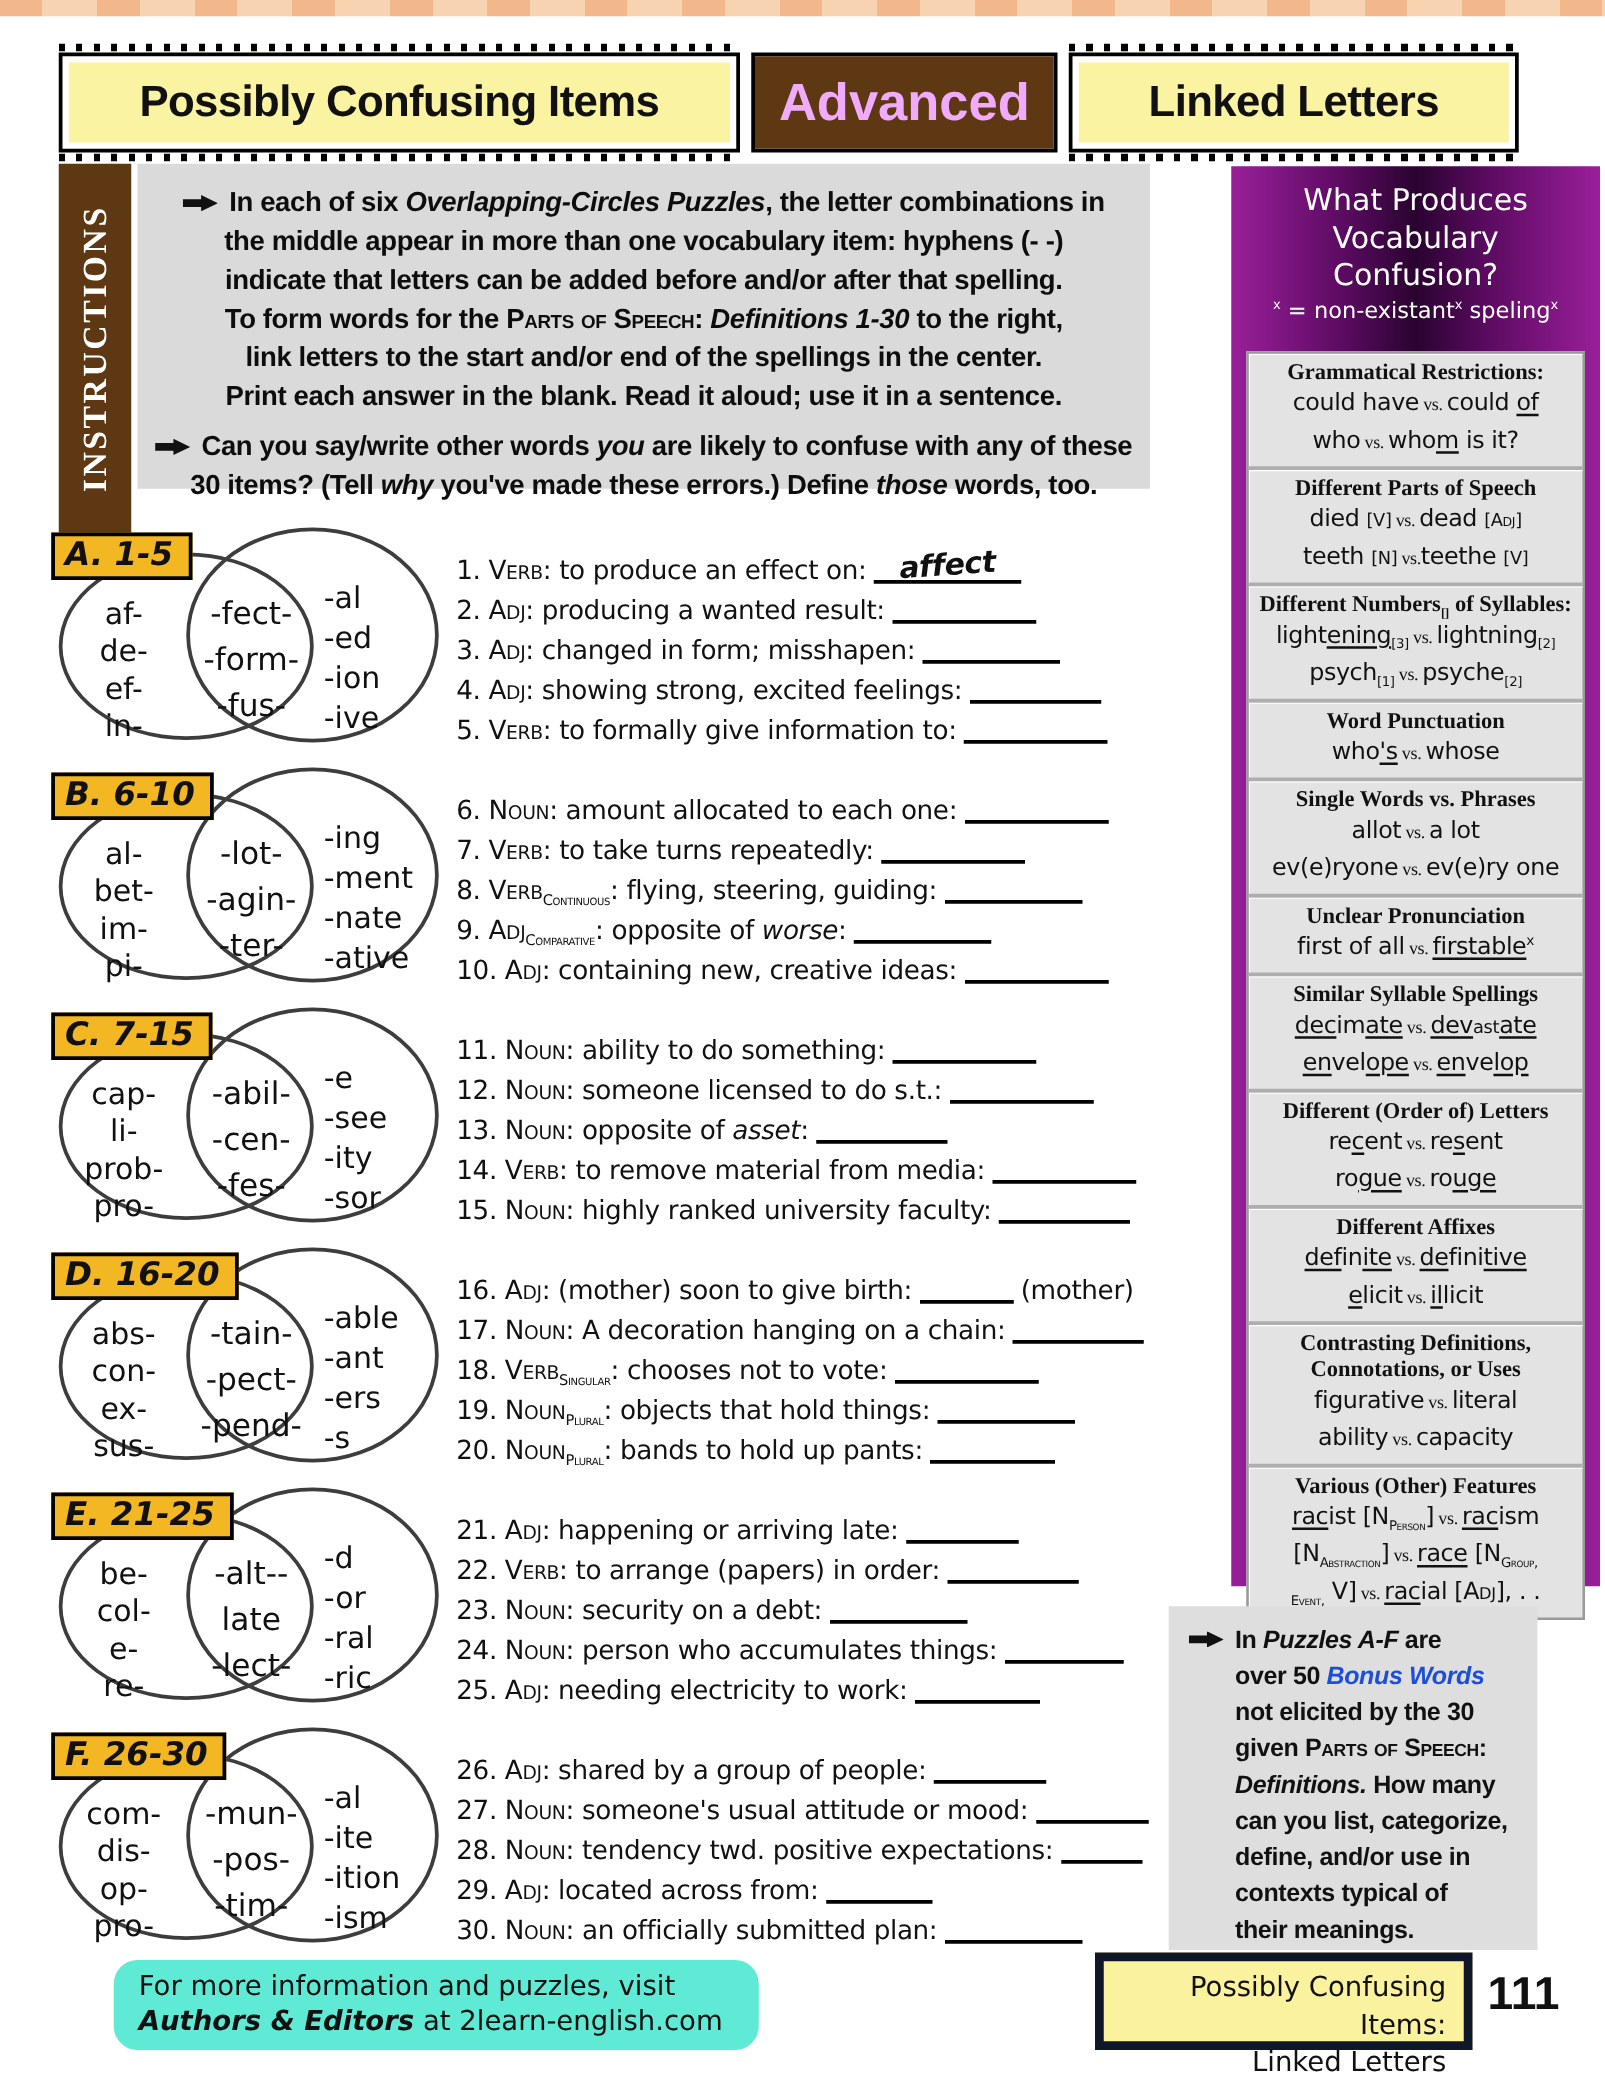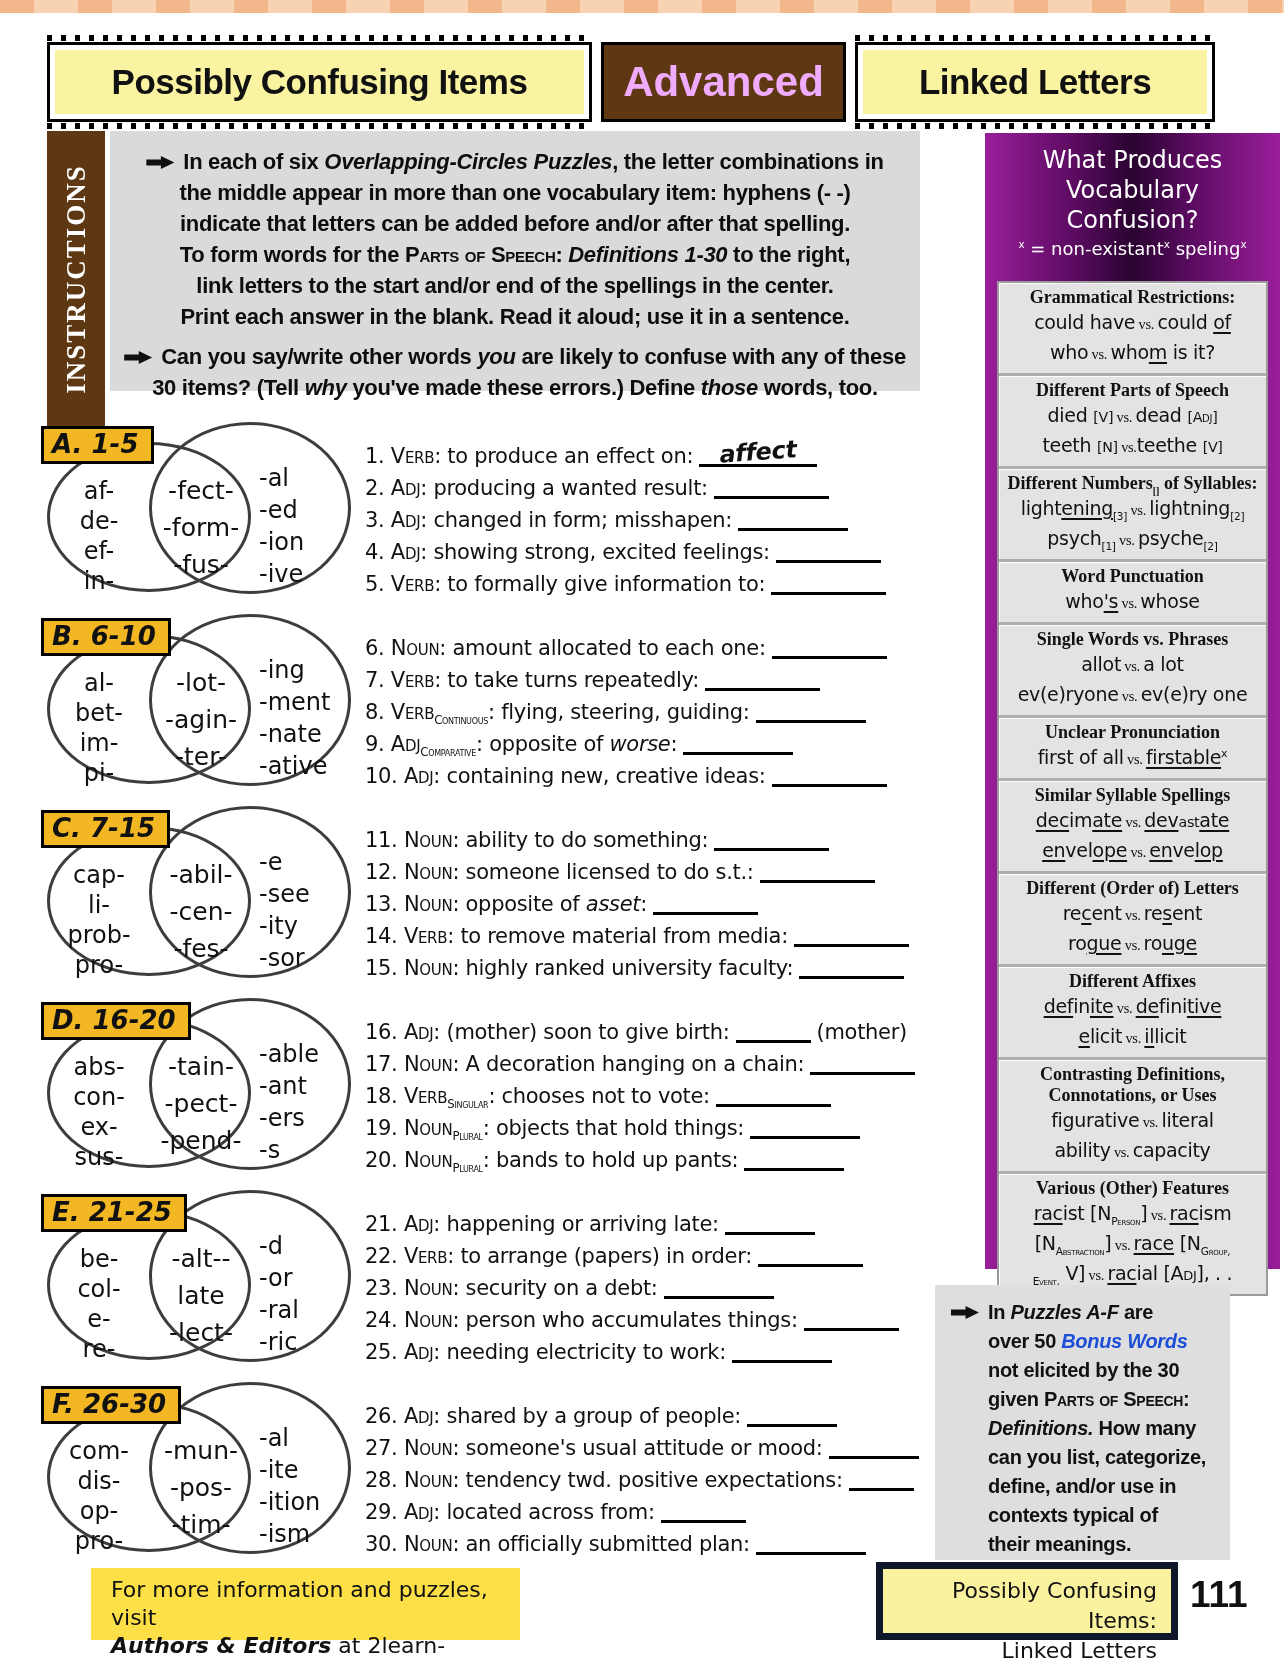--- a/index.html
+++ b/index.html
@@ -74,22 +74,22 @@
   .sl{font-size:19px;line-height:28px;text-align:center;letter-spacing:-0.3px;white-space:nowrap;}
 
   
   .bonus{position:absolute;left:935px;top:1285px;width:295px;height:275px;background:#dedede;
     box-sizing:border-box;padding:13px 10px 0 16px;
     font-family:Liberation Sans, sans-serif;font-weight:bold;font-size:20px;letter-spacing:-0.3px;}
   .bonus .rich-line{line-height:29px;white-space:nowrap;}
   .bonus .rich-line:not(:first-child){padding-left:37px;}
 
   
-  .foot-left{position:absolute;left:91px;top:1568px;width:429px;height:72px;background:#fde047;
-    box-sizing:border-box;padding:8px 20px;font-size:22px;}
+  .foot-left{position:absolute;left:91px;top:1568px;width:516px;height:72px;background:#5eead4;
+    box-sizing:border-box;padding:8px 20px;font-size:22px;border-radius:19px;}
   .foot-left .rich-line{line-height:28px;}
   .foot-right{position:absolute;left:876px;top:1562px;width:302px;height:78px;background:#fbf2a0;
     border:7px solid #0f172a;box-sizing:border-box;padding:7px 14px;text-align:right;font-size:22px;}
   .foot-right div{line-height:30px;}
   .page-num{position:absolute;left:1190px;top:1574px;font-family:"Liberation Sans",sans-serif;
     font-weight:bold;font-size:37px;}
 
   
   .u{text-decoration:underline;text-decoration-thickness:2px;text-underline-offset:3px;}
   .it{font-style:italic;}

